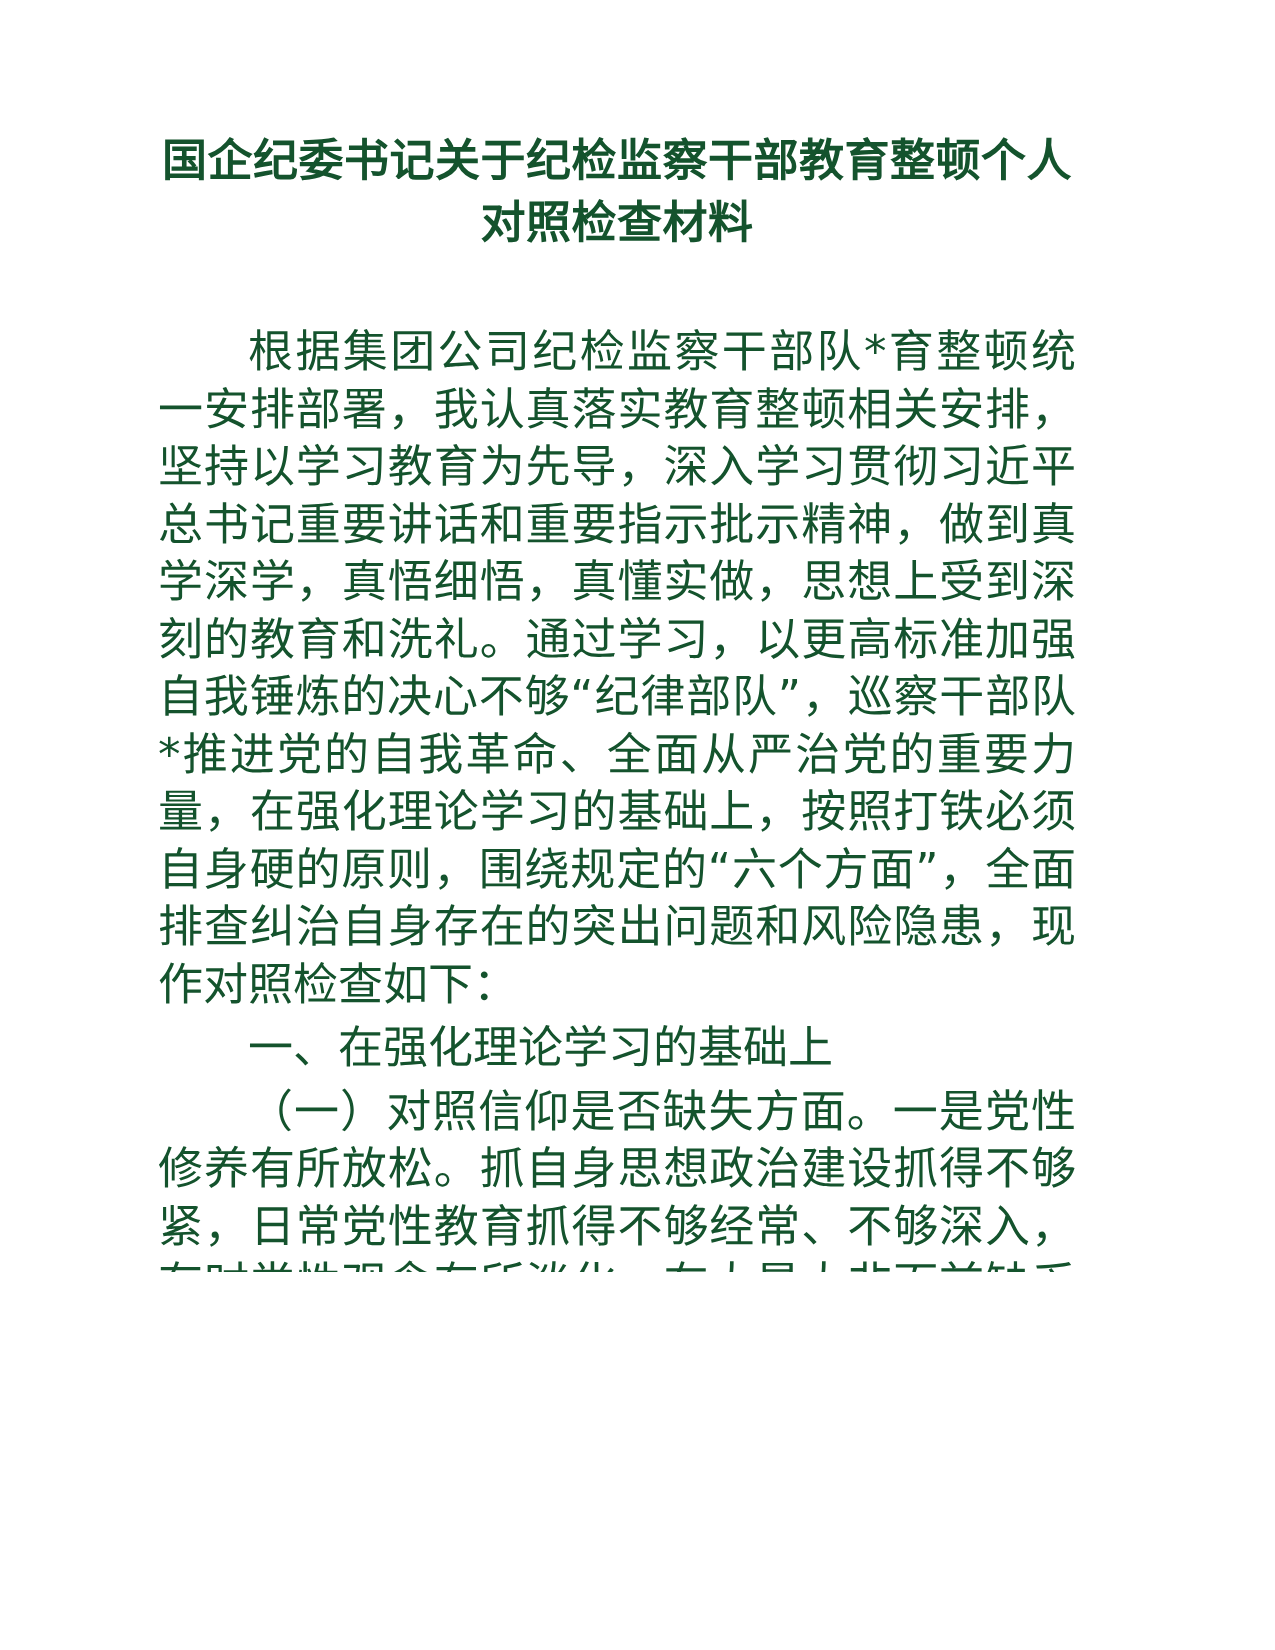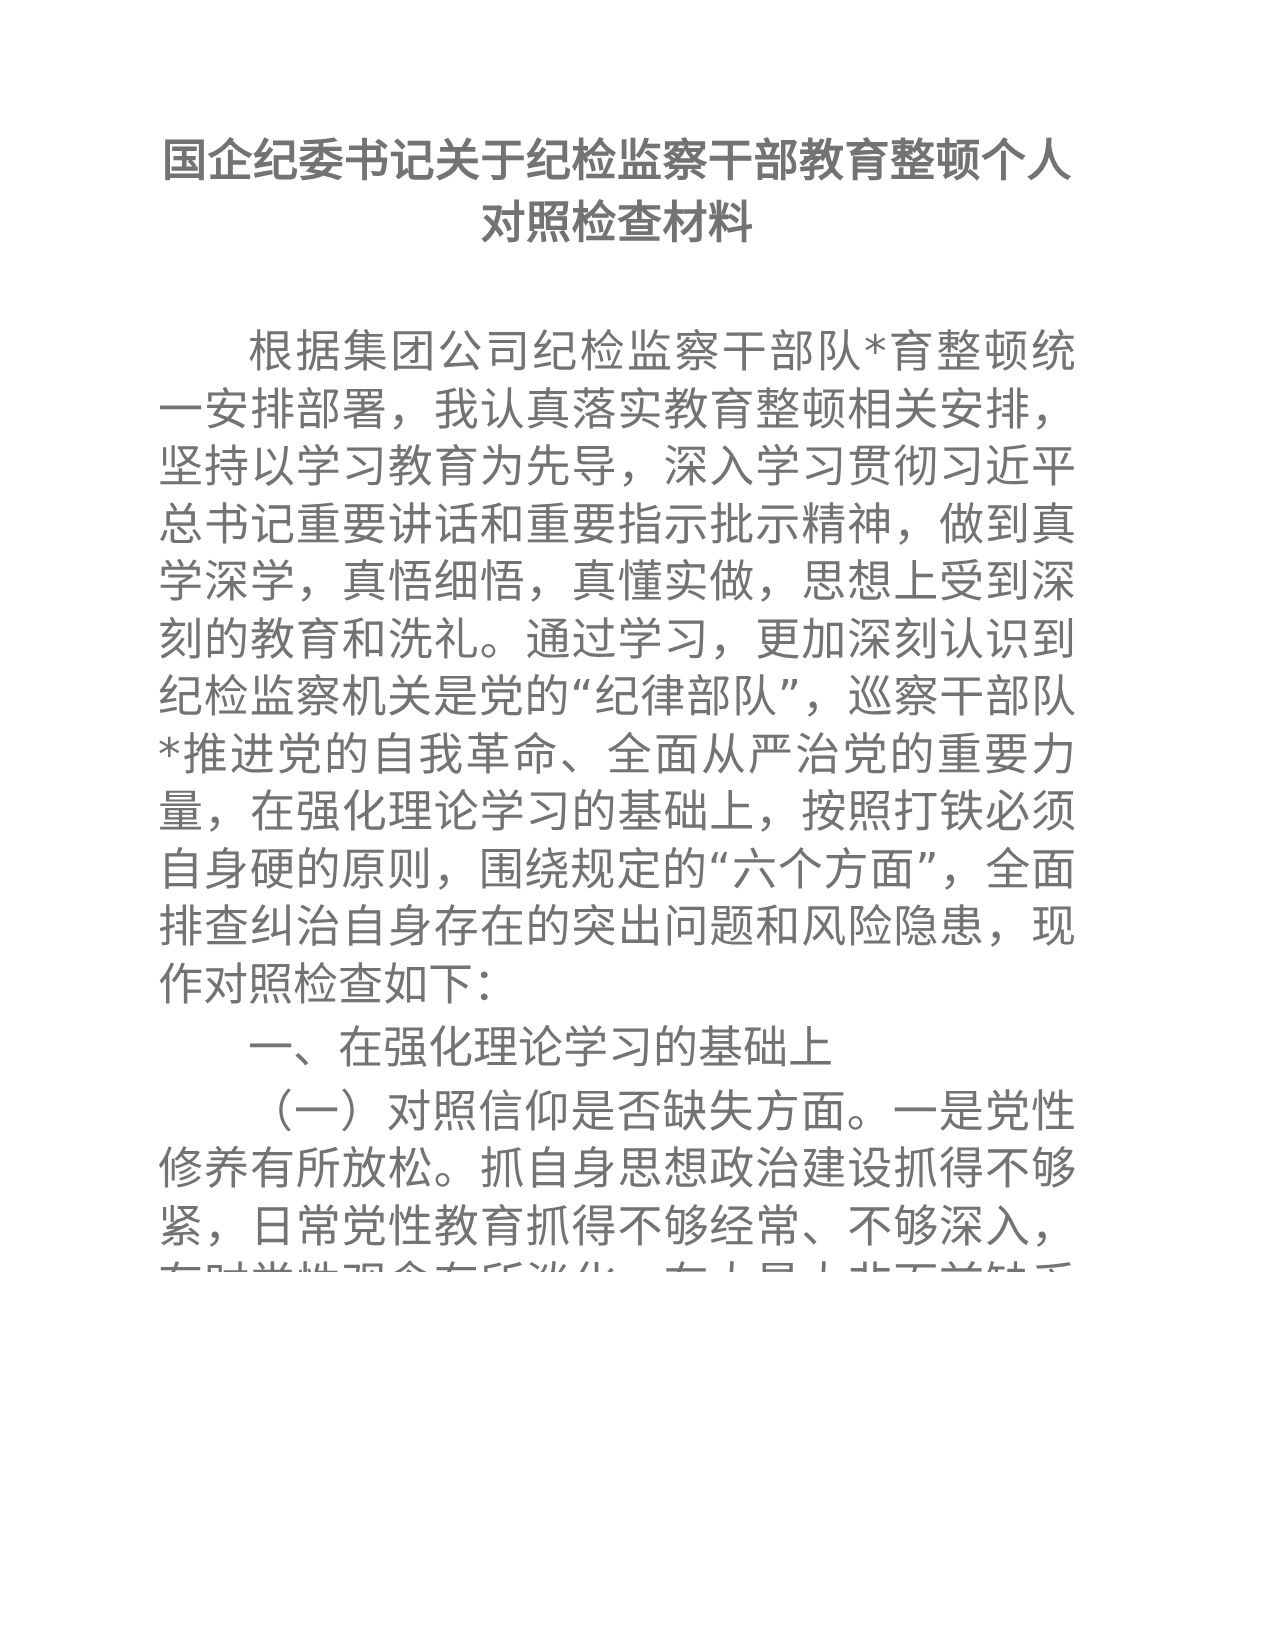--- a/index.html
+++ b/index.html
@@ -11,21 +11,21 @@
 
   .page {
     position: relative;
     width: 1275px;
     height: 1272px;
     margin: 0 auto;
     background: #ffffff;
     box-sizing: border-box;
     overflow: hidden;
     font-family: "DejaVu Sans", "Liberation Sans", sans-serif;
-    color: #737373;
+    color: #14532d;
     -webkit-font-smoothing: none;
   }
 
   .doc-body {
     position: absolute;
     left: 158px;
     top: 0;
     width: 918px;
   }
 
@@ -70,21 +70,21 @@
 
 <div class="page">
   <div class="doc-body">
 
     <h1 class="doc-title">
       <span>国企纪委书记关于纪检监察干部教育整顿个人</span><span>对照检查材料</span>
     </h1>
 
     <div class="spacer-lead"></div>
 
-    <p class="para indent">根据集团公司纪检监察干部队*育整顿统一安排部署，我认真落实教育整顿相关安排，坚持以学习教育为先导，深入学习贯彻习近平总书记重要讲话和重要指示批示精神，做到真学深学，真悟细悟，真懂实做，思想上受到深刻的教育和洗礼。通过学习，更加深刻认识到纪检监察机关是党的“纪律部队”，巡察干部队*推进党的自我革命、全面从严治党的重要力量，在强化理论学习的基础上，按照打铁必须自身硬的原则，围绕规定的“六个方面”，全面排查纠治自身存在的突出问题和风险隐患，现作对照检查如下：</p>
+    <p class="para indent">根据集团公司纪检监察干部队*育整顿统一安排部署，我认真落实教育整顿相关安排，坚持以学习教育为先导，深入学习贯彻习近平总书记重要讲话和重要指示批示精神，做到真学深学，真悟细悟，真懂实做，思想上受到深刻的教育和洗礼。通过学习，以更高标准加强自我锤炼的决心不够“纪律部队”，巡察干部队*推进党的自我革命、全面从严治党的重要力量，在强化理论学习的基础上，按照打铁必须自身硬的原则，围绕规定的“六个方面”，全面排查纠治自身存在的突出问题和风险隐患，现作对照检查如下：</p>
 
     <div class="heading-gap"></div>
 
     <p class="para indent">一、在强化理论学习的基础上</p>
 
     <div class="heading-gap"></div>
 
     <p class="para indent">（一）对照信仰是否缺失方面。一是党性修养有所放松。抓自身思想政治建设抓得不够紧，日常党性教育抓得不够经常、不够深入，有时党性观念有所淡化，在大是大非面前缺乏应有的政治担当和斗争精神。以更高标准加强自我锤炼的决心不够，不能时刻以先进模范的高标准要求自己、督促自己，对新形势下如何更好加强党性修养缺乏深入思考，在一些细节上把握不深、要求不严、标准不高。二是联系群众不深。工作中服务基层职工群众还不够主动，解决基层职工急难愁盼事情不</p>
 
   </div>

